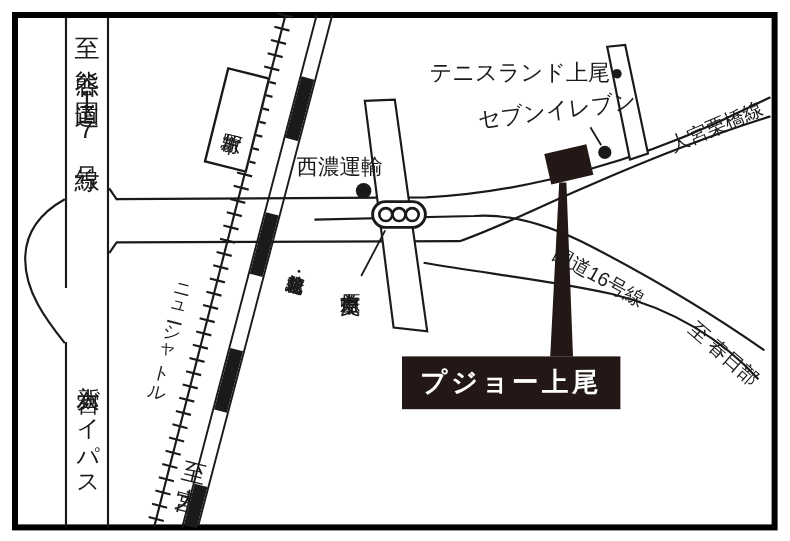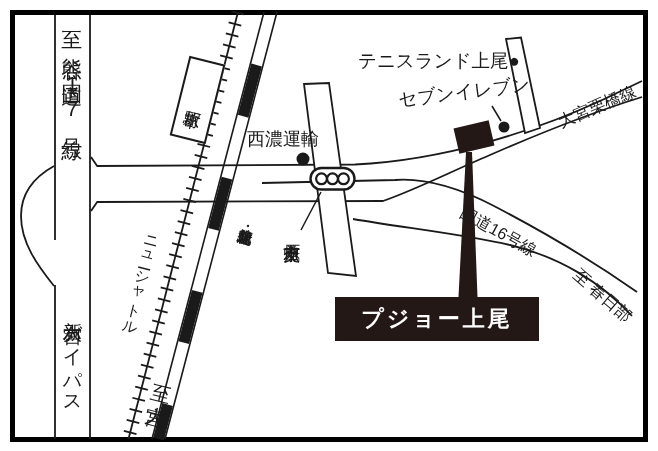--- a/index.html
+++ b/index.html
@@ -17,21 +17,21 @@
   .shuttle{left:133px;top:226px;font-size:15px;transform:rotate(14deg);transform-origin:50% 50%;height:110px;}
   .shink{left:226px;top:216px;font-size:15px;transform:rotate(14deg);transform-origin:50% 50%;height:130px;}
   .toomiya{left:147px;top:369px;font-size:20px;transform:rotate(14deg);transform-origin:50% 50%;height:72px;}
   .seino{left:247px;top:130px;font-size:18px;}
   .kousaten{left:282px;top:231px;font-size:17px;height:110px;}
   .tennis{left:358px;top:51px;font-size:18.5px;}
   .seven{left:398px;top:82px;font-size:18.5px;transform:rotate(-7deg);transform-origin:50% 50%;}
   .kurihashi{left:556px;top:98px;font-size:16.5px;transform:rotate(-23deg);transform-origin:50% 50%;}
   .r16{left:456px;top:223px;font-size:16.5px;transform:rotate(29deg);transform-origin:50% 50%;}
   .kasukabe{left:567px;top:287px;font-size:16.5px;transform:rotate(41deg);transform-origin:50% 50%;}
-  .peugeot{position:absolute;left:335px;top:297px;width:204px;height:44px;background:#231815;
+  .peugeot{position:absolute;left:335px;top:297px;width:182px;height:44px;background:#231815;
     display:flex;align-items:center;justify-content:center;color:#fff;
     font-size:22px;font-weight:bold;letter-spacing:3px;}
 </style>
 </head>
 <body>
 
 <div id="stage">
 
   <svg id="linework" width="658" height="451" viewBox="0 0 658 451">
 

